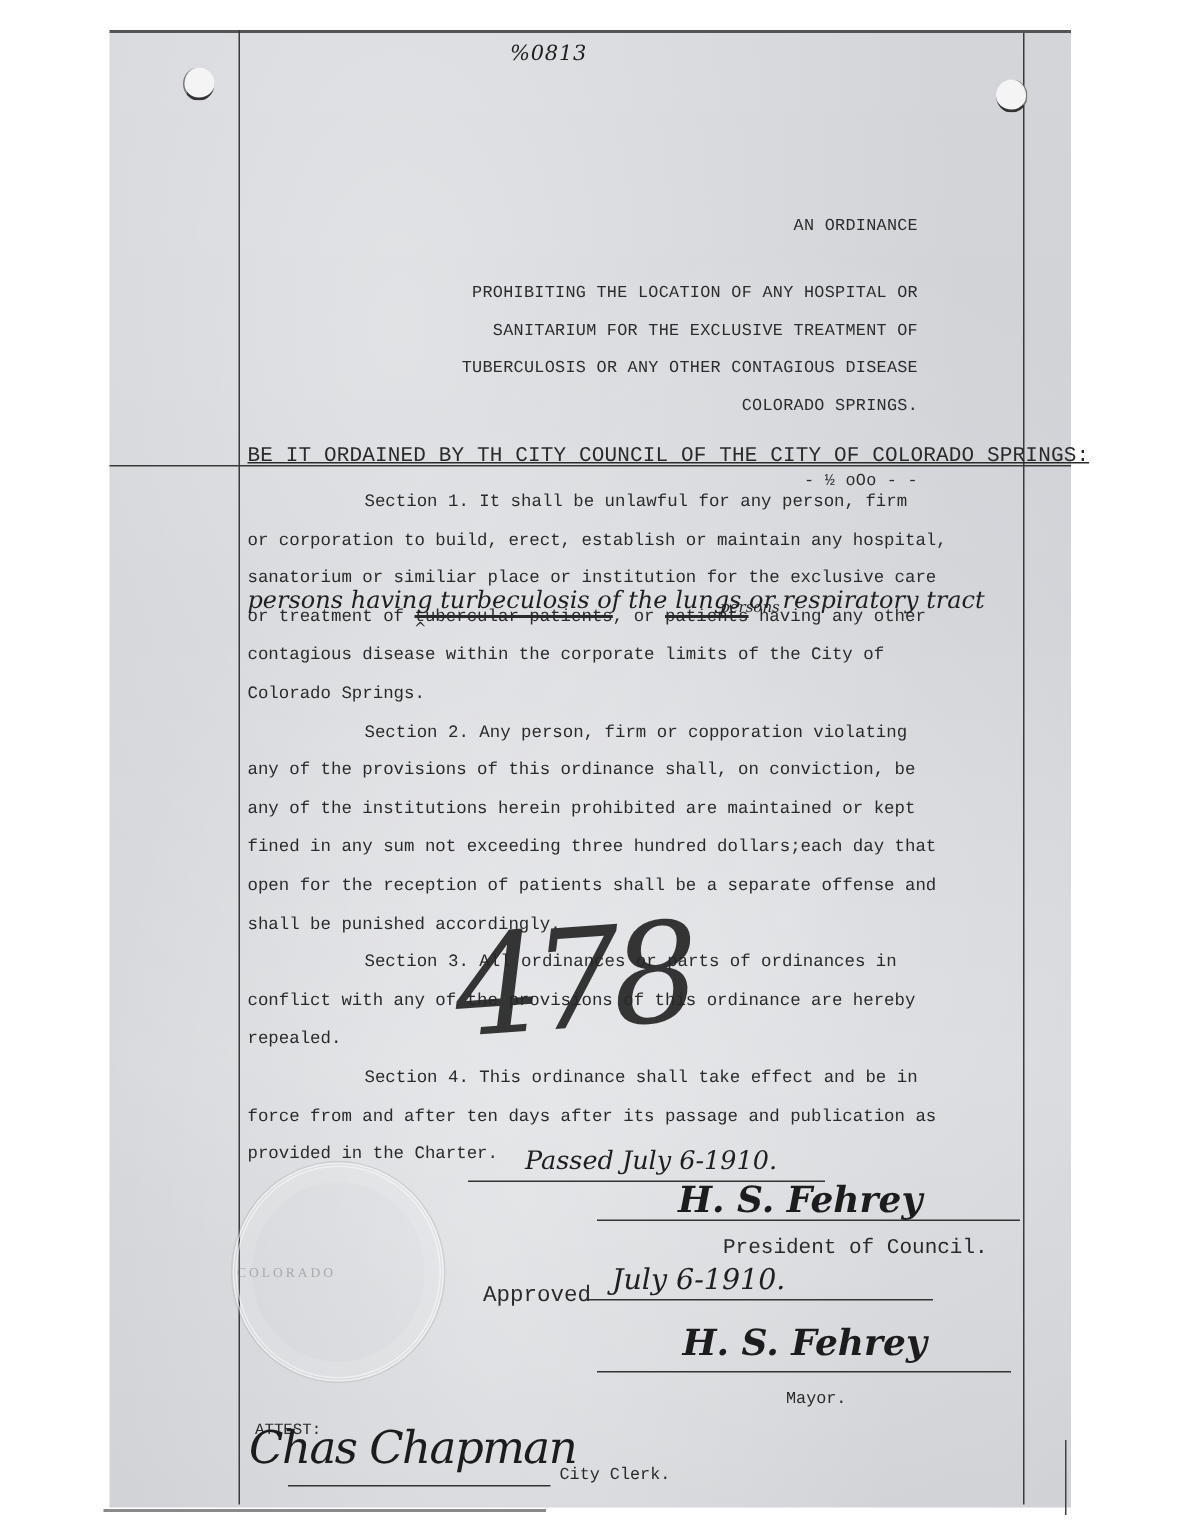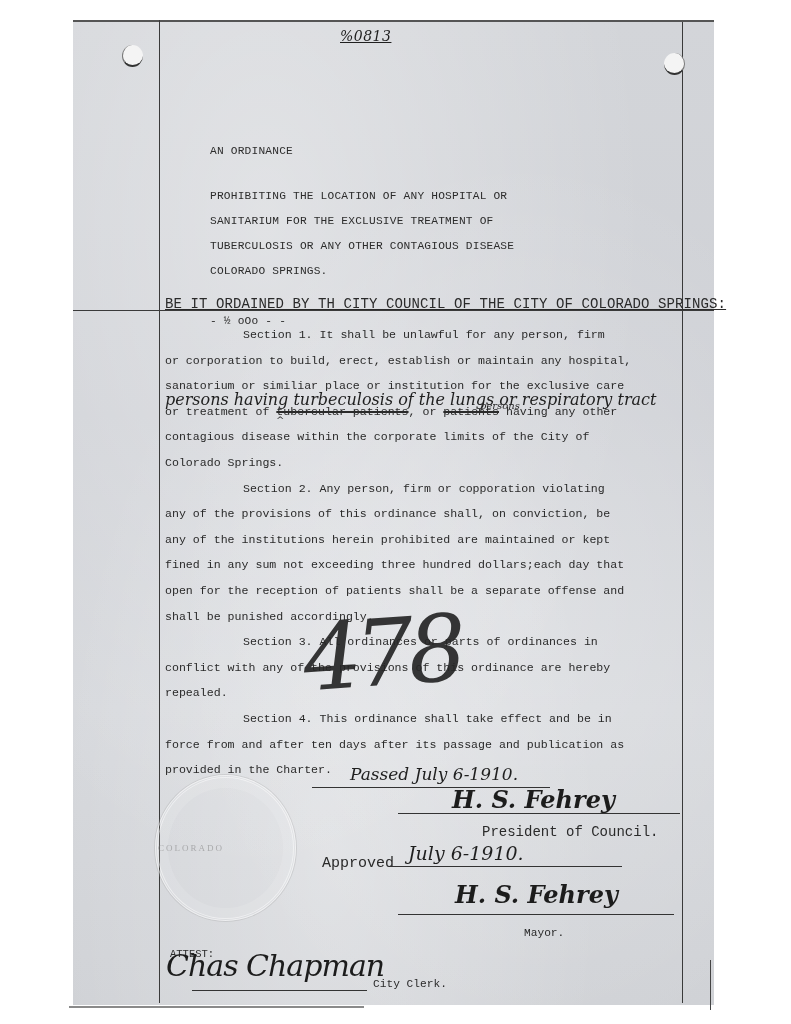--- a/index.html
+++ b/index.html
@@ -43,25 +43,25 @@
       background: #f4f4f4;
       border-bottom: 2px solid #333;
       border-left: 1px solid #777;
     }
     .ph-left { left: 122px; top: 45px; }
     .ph-right { left: 664px; top: 53px; border-left: none; border-right: 1px solid #777; }
 
     .doc-number {
       position: absolute; left: 340px; top: 28px;
       font-family: "DejaVu Serif", serif; font-style: italic;
-      font-size: 14px; color: #222; letter-spacing: 0.5px; text-decoration: underline;
+      font-size: 14px; color: #222; letter-spacing: 0.5px;
     }
     .title-block {
-      position: absolute; left: 210px; top: 145px; width: 420px;
-      text-align: left; font-size: 11.2px; line-height: 12.5px; color: #2c2c2c;
+      position: absolute; left: 192px; top: 145px; width: 420px;
+      text-align: right; font-size: 11.2px; line-height: 12.5px; color: #2c2c2c;
       letter-spacing: 0.2px;
     }
     .title-block .heading { margin-bottom: 20px; }
     .title-block .subtitle { white-space: pre-line; }
     .title-block .separator { margin-top: 25px; }
 
     .ordained {
       position: absolute; left: 165px; top: 296px; width: 520px;
       font-size: 14px; color: #2a2a2a; white-space: nowrap; letter-spacing: 0.1px; text-decoration: underline;
     }

